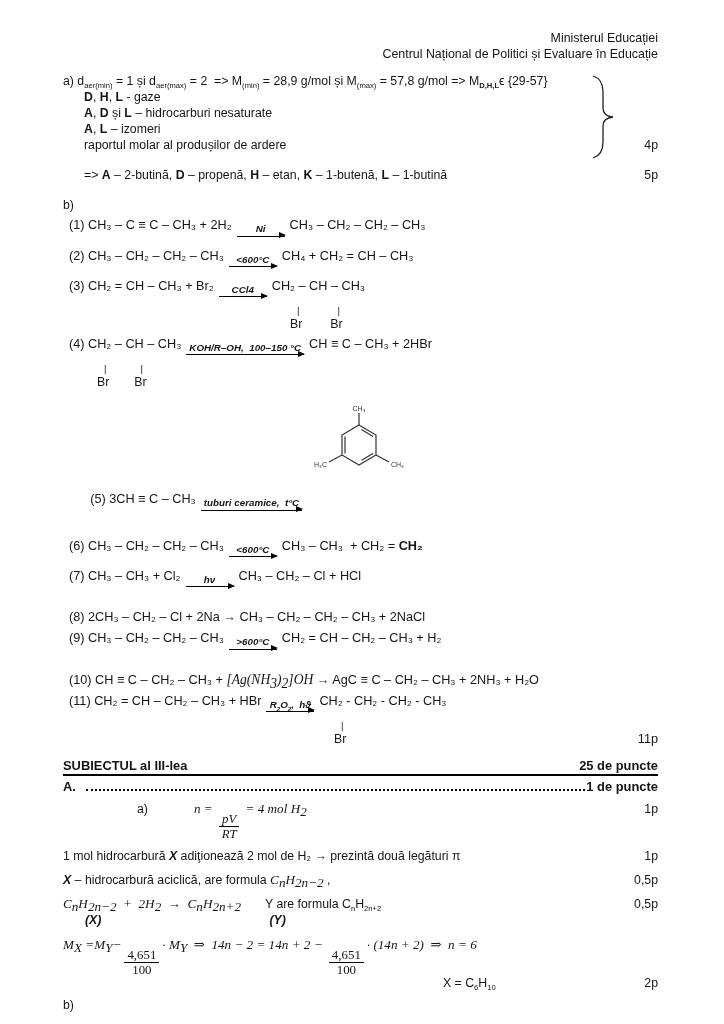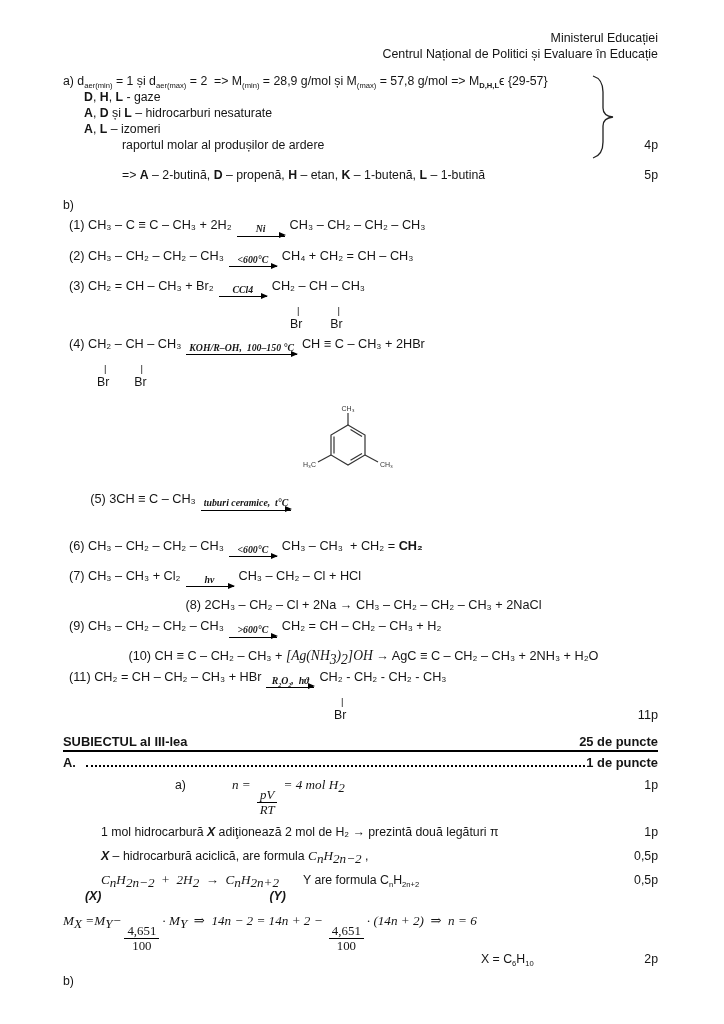--- a/index.html
+++ b/index.html
@@ -7,33 +7,33 @@
     width:724px;height:1024px;overflow:hidden;background:#ffffff;
     font-family:"Liberation Sans","DejaVu Sans",sans-serif;
     font-size:12.3px;color:#151515;
   }
   .page{padding:30px 66px 0 63px;position:relative;box-sizing:border-box;}
   .center{text-align:right;line-height:1.3;font-size:12.4px;}
   .sec-title{display:flex;justify-content:space-between;align-items:baseline;
     font-weight:bold;font-size:12.9px;border-bottom:2.2px solid #000;
     padding-bottom:1px;margin-top:11px;}
   .row{display:flex;align-items:baseline;}
-  .fill{flex:1 1 auto;margin-left:38px;}
+  .fill{flex:1 1 auto;}
   .pts{flex:0 0 auto;text-align:right;min-width:30px;}
   [data-rich]{white-space:pre;}
   .gap{display:inline-block;height:1px;}
   sub{font-size:.62em;line-height:0;}
   .b{font-weight:bold;}
   .it{font-family:"Liberation Serif","DejaVu Serif",serif;font-style:italic;font-size:1.07em;}
   .bi{font-weight:bold;font-style:italic;}
   .sr{font-family:"Liberation Serif","DejaVu Serif",serif;font-size:1.07em;}
   
   .rxn{display:inline-flex;flex-direction:column;align-items:center;
     vertical-align:-3px;margin:0 5px;}
-  .cond{font-family:Liberation Serif, serif;font-style:italic;
+  .cond{font-family:Liberation Sans, sans-serif;font-style:italic;
     font-weight:bold;font-size:9.8px;line-height:1.05;white-space:pre;padding:0 3px;}
   .shaft{align-self:stretch;min-width:48px;height:0;border-bottom:1.4px solid #000;
     position:relative;margin:1px 0 6px;}
   .shaft::after{content:"";position:absolute;right:-1px;top:-3.3px;width:0;height:0;
     border-left:7px solid #000;border-top:3.2px solid transparent;border-bottom:3.2px solid transparent;}
   
   .frac{display:inline-flex;flex-direction:column;align-items:center;
     vertical-align:-10px;margin:0 3px;font-size:.98em;}
   .fn{border-bottom:1.2px solid #000;padding:0 3px;line-height:1.12;}
   .fd{line-height:1.12;}
@@ -50,21 +50,21 @@
   .pipe{font-size:9.5px;}
   .sp{display:inline-block;height:1px;}
   .ml228{margin-left:228px;} .w38{width:38px;}
   .ml221{margin-left:221px;} .w28{width:28px;}
   .ml35{margin-left:35px;}  .w34{width:34px;}
   .ml28{margin-left:28px;}  .w25{width:25px;}
   .ml272{margin-left:272px;}
   .ml265{margin-left:265px;}
   .brrow{margin-top:2px;line-height:13px;}
   .eq5row{margin-top:54px;}
-  .mt9{margin-top:4px;text-align:center;}
+  .mt9{margin-top:16px;}
   .struct{display:inline-block;width:100px;height:14px;position:relative;}
   .struct svg{position:absolute;left:4px;bottom:-10px;}
   
   .arow{margin-top:3px;font-size:12.9px;}
   .leader{flex:1 1 auto;border-bottom:2.2px dotted #000;margin:0 1px 3px 10px;}
   .s3row{margin-top:6px;line-height:17px;justify-content:flex-end;}
   .mxrow{margin-top:10px;}
   .xrow{margin-top:-2px;justify-content:space-between;}
   .b2label{margin-top:8px;}
   svg text{font-family:"Liberation Sans","DejaVu Sans",sans-serif;}

